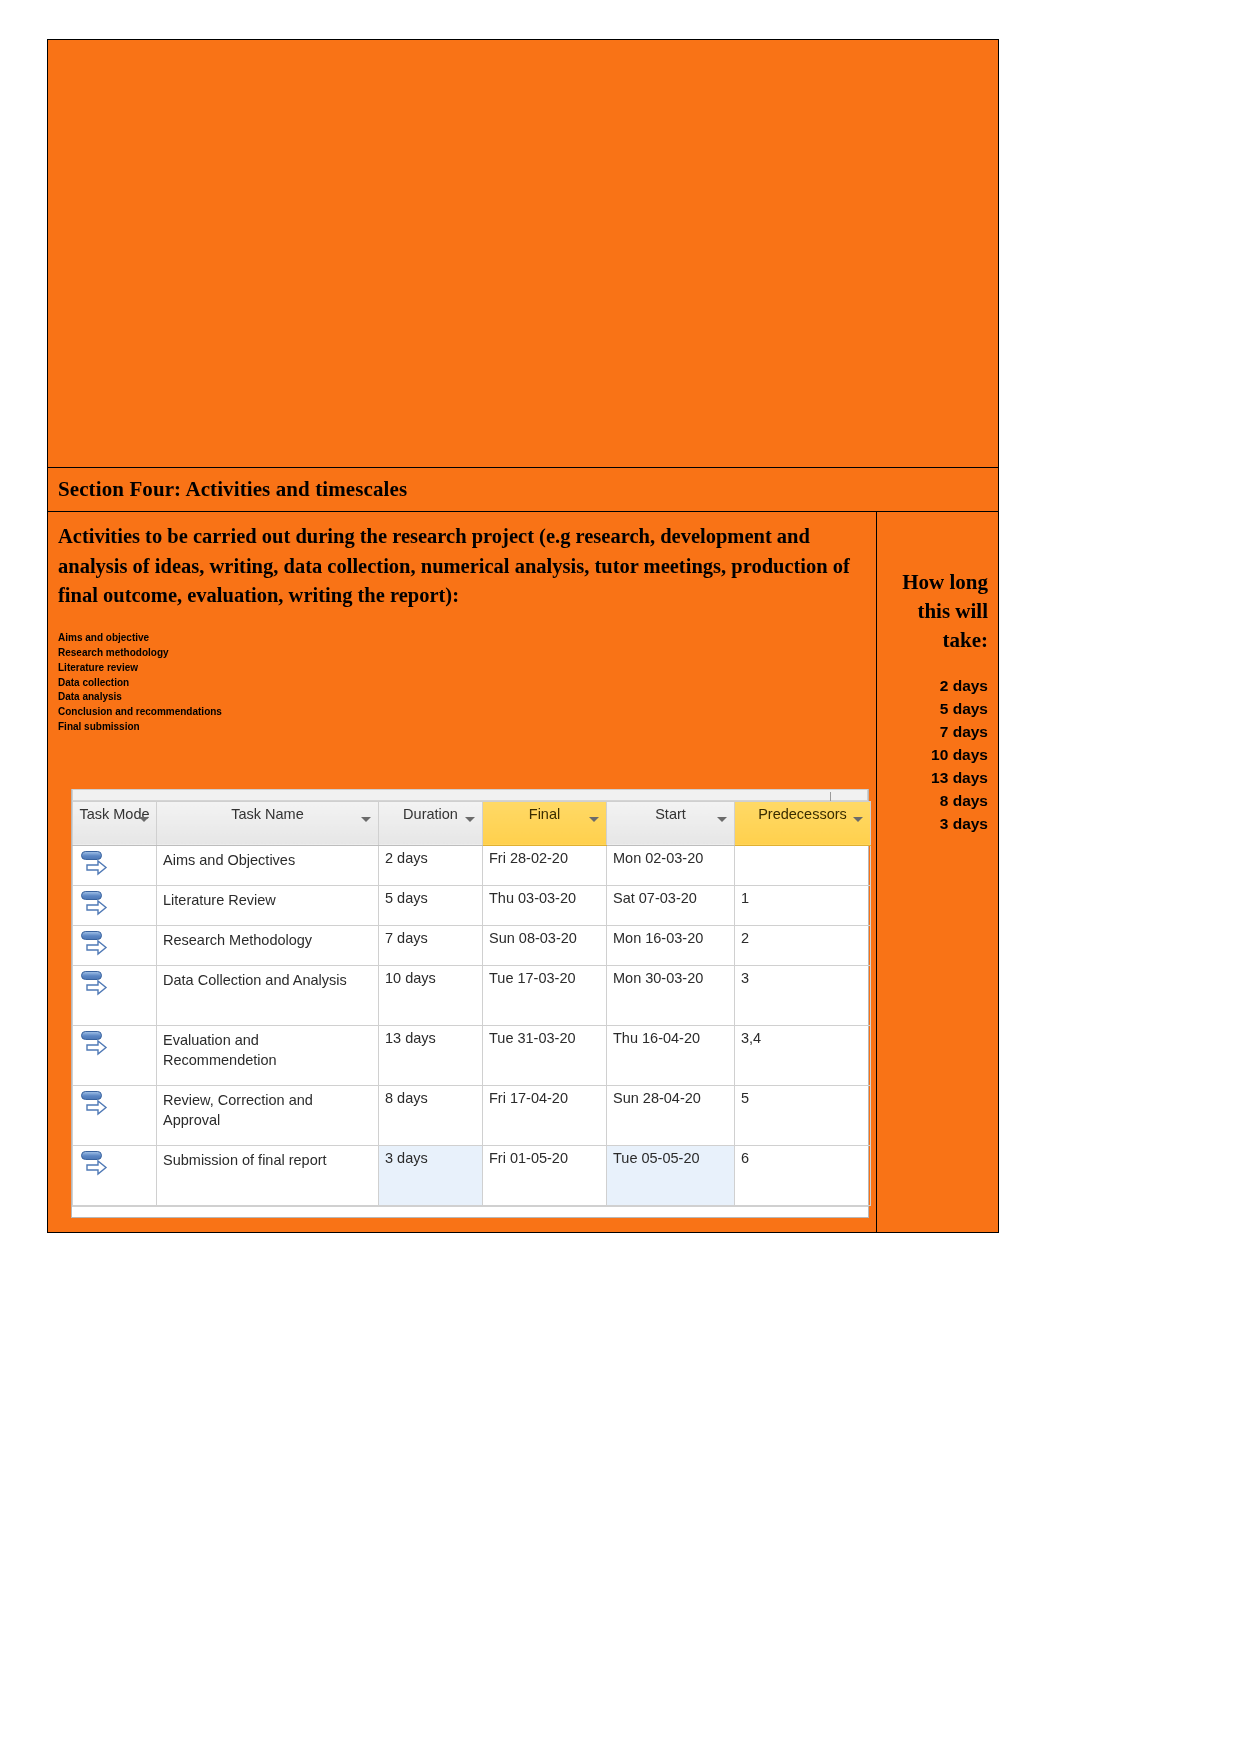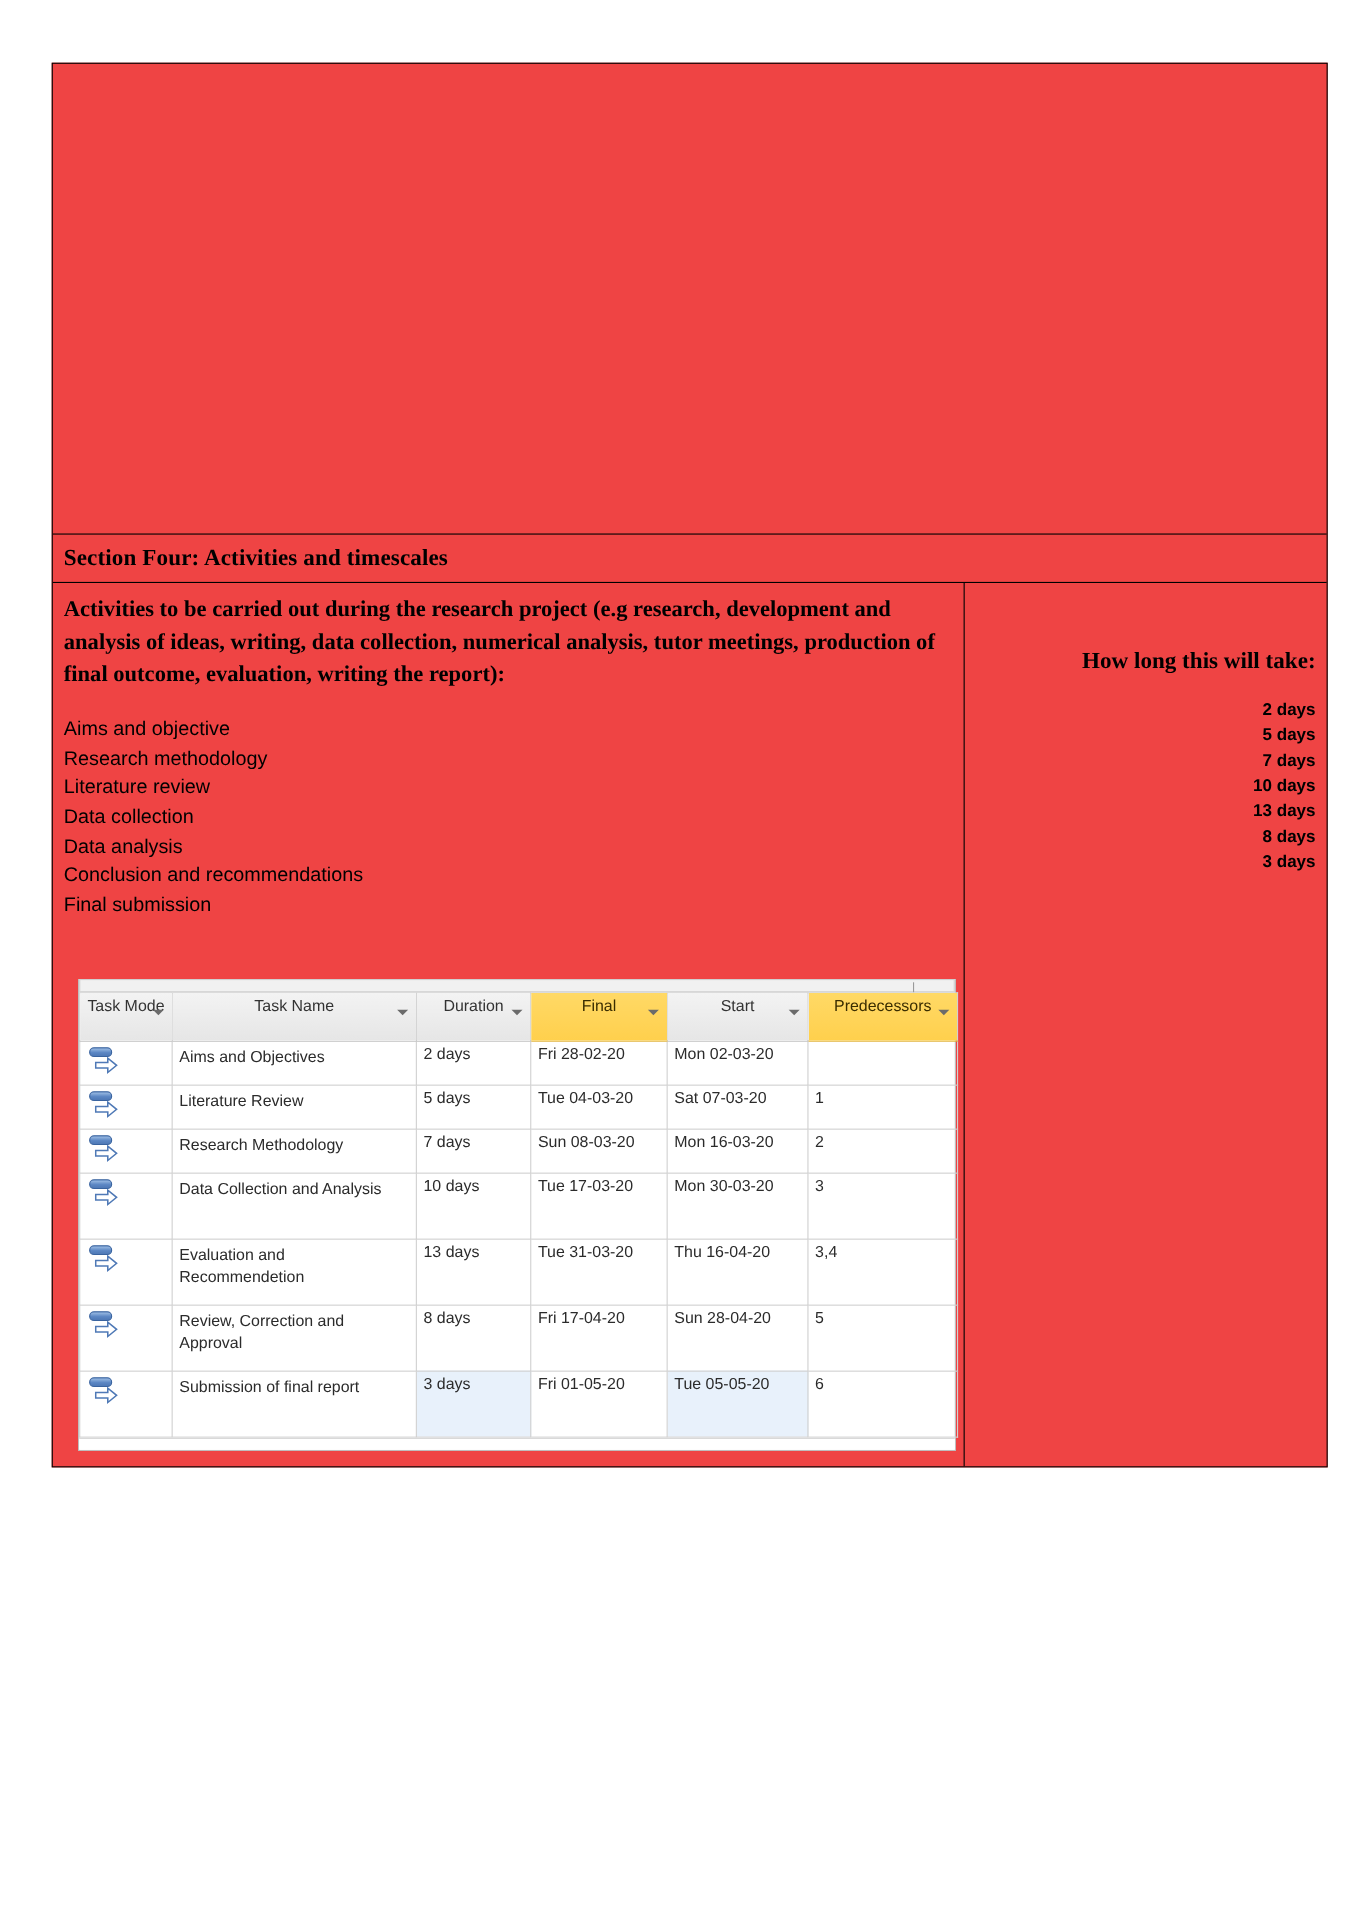--- a/index.html
+++ b/index.html
@@ -13,25 +13,25 @@
     height: 1754px;
     font-family: "Liberation Serif", serif;
     color: #000000;
     position: relative;
     overflow: hidden;
   }
 
   .page {
     position: absolute;
     left: 47px;
-    top: 57px;
-    width: 1160px;
+    top: 39px;
+    width: 952px;
     border: 1.6px solid #000;
     box-sizing: border-box;
-    background: #ef4444;
+    background: #f97316;
   }
 
   
   .blank-cell {
     height: 428px;
     border-bottom: 1.6px solid #000;
     box-sizing: border-box;
   }
 
   
@@ -77,22 +77,22 @@
     margin: 0 0 20px 0;
   }
 
   .activity-list {
     list-style: none;
     margin: 0;
     padding: 0;
   }
   .activity-list li {
     font-family: "Liberation Sans", sans-serif;
-    font-weight: normal;
-    font-size: 18px;
+    font-weight: bold;
+    font-size: 10px;
     line-height: 1.48;
     color: #000;
   }
 
   .howlong-title {
     font-family: "Liberation Serif", serif;
     font-weight: bold;
     font-size: 21px;
     line-height: 1.38;
     margin: 0 0 20px 0;
@@ -306,21 +306,21 @@
               <td class="cell-mode">
                 <span class="mode-icon">
                   <span class="bar"></span>
                   <svg width="22" height="16" viewBox="0 0 22 16">
                       <path d="M1 5 H12 V1 L20 7.5 L12 14 V10 H1 Z" fill="#ffffff" stroke="#4f79b6" stroke-width="1.4"></path>
                     </svg>
                 </span>
               </td>
               <td class="cell-name">Literature Review</td>
               <td>5 days</td>
-              <td>Tue 04-03-20</td>
+              <td>Thu 03-03-20</td>
               <td>Sat 07-03-20</td>
               <td>1</td>
             </tr>
 
             <tr class="prow">
               <td class="cell-mode">
                 <span class="mode-icon">
                   <span class="bar"></span>
                   <svg width="22" height="16" viewBox="0 0 22 16">
                       <path d="M1 5 H12 V1 L20 7.5 L12 14 V10 H1 Z" fill="#ffffff" stroke="#4f79b6" stroke-width="1.4"></path>

